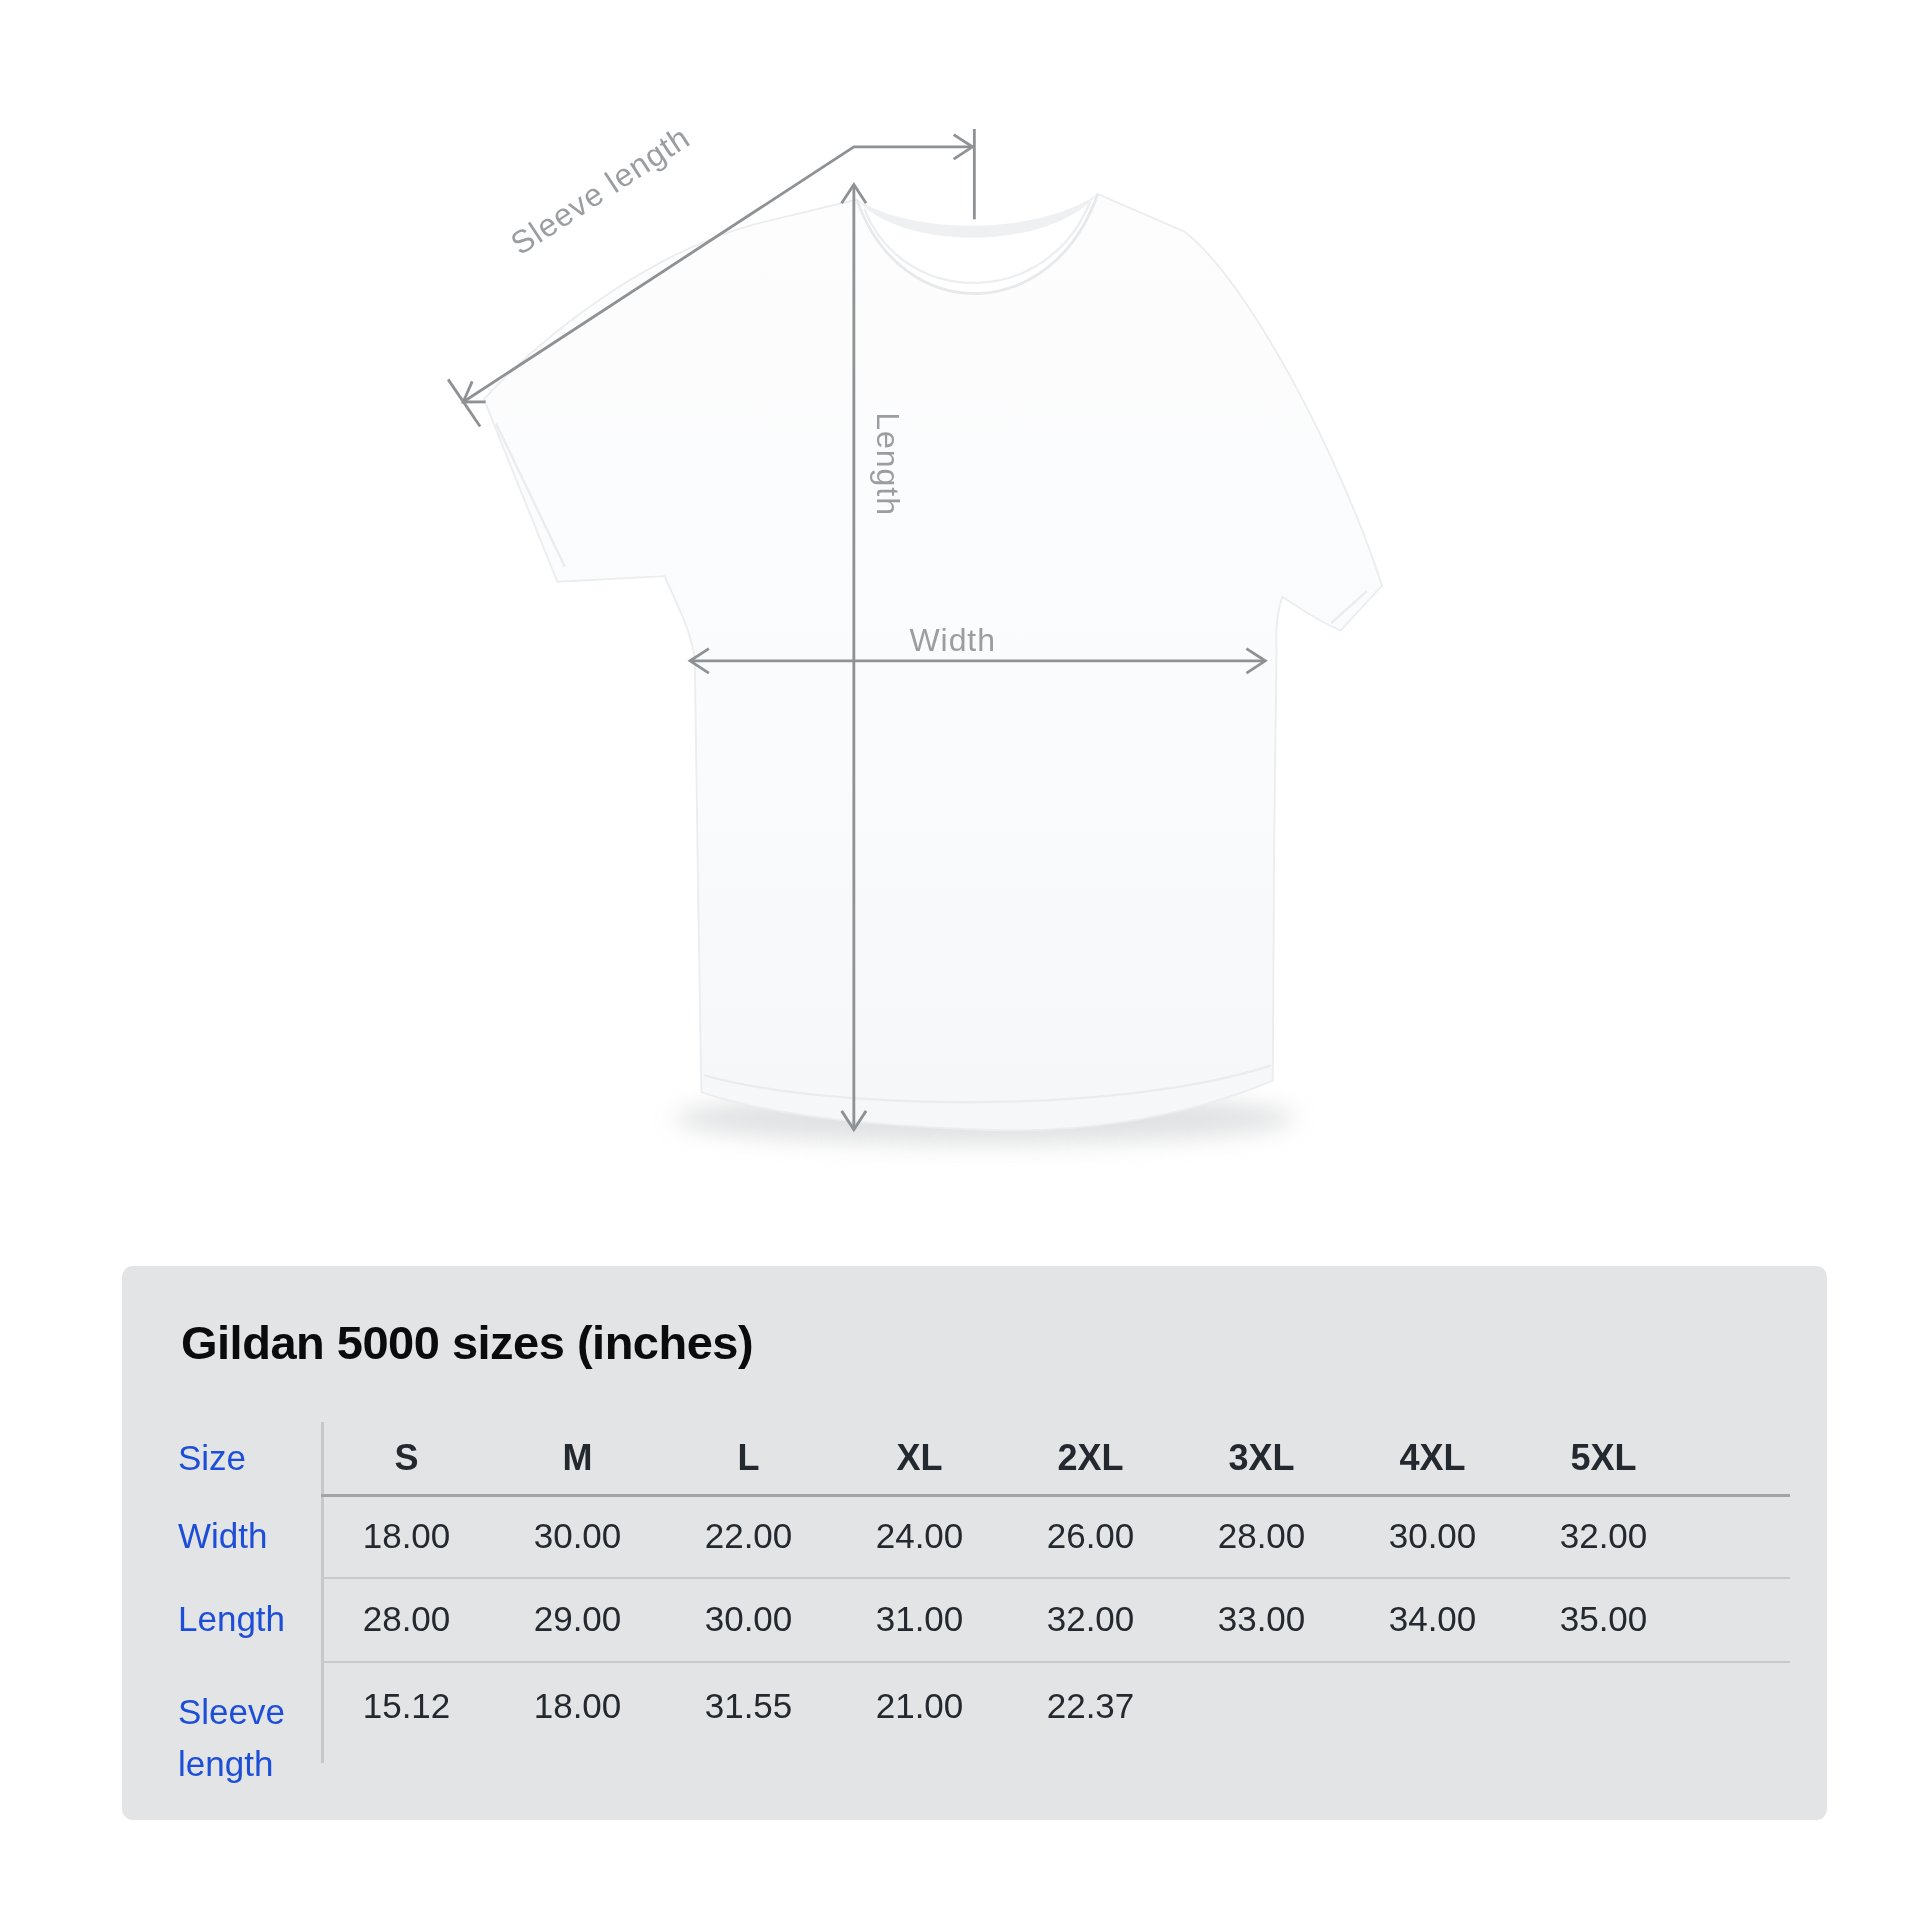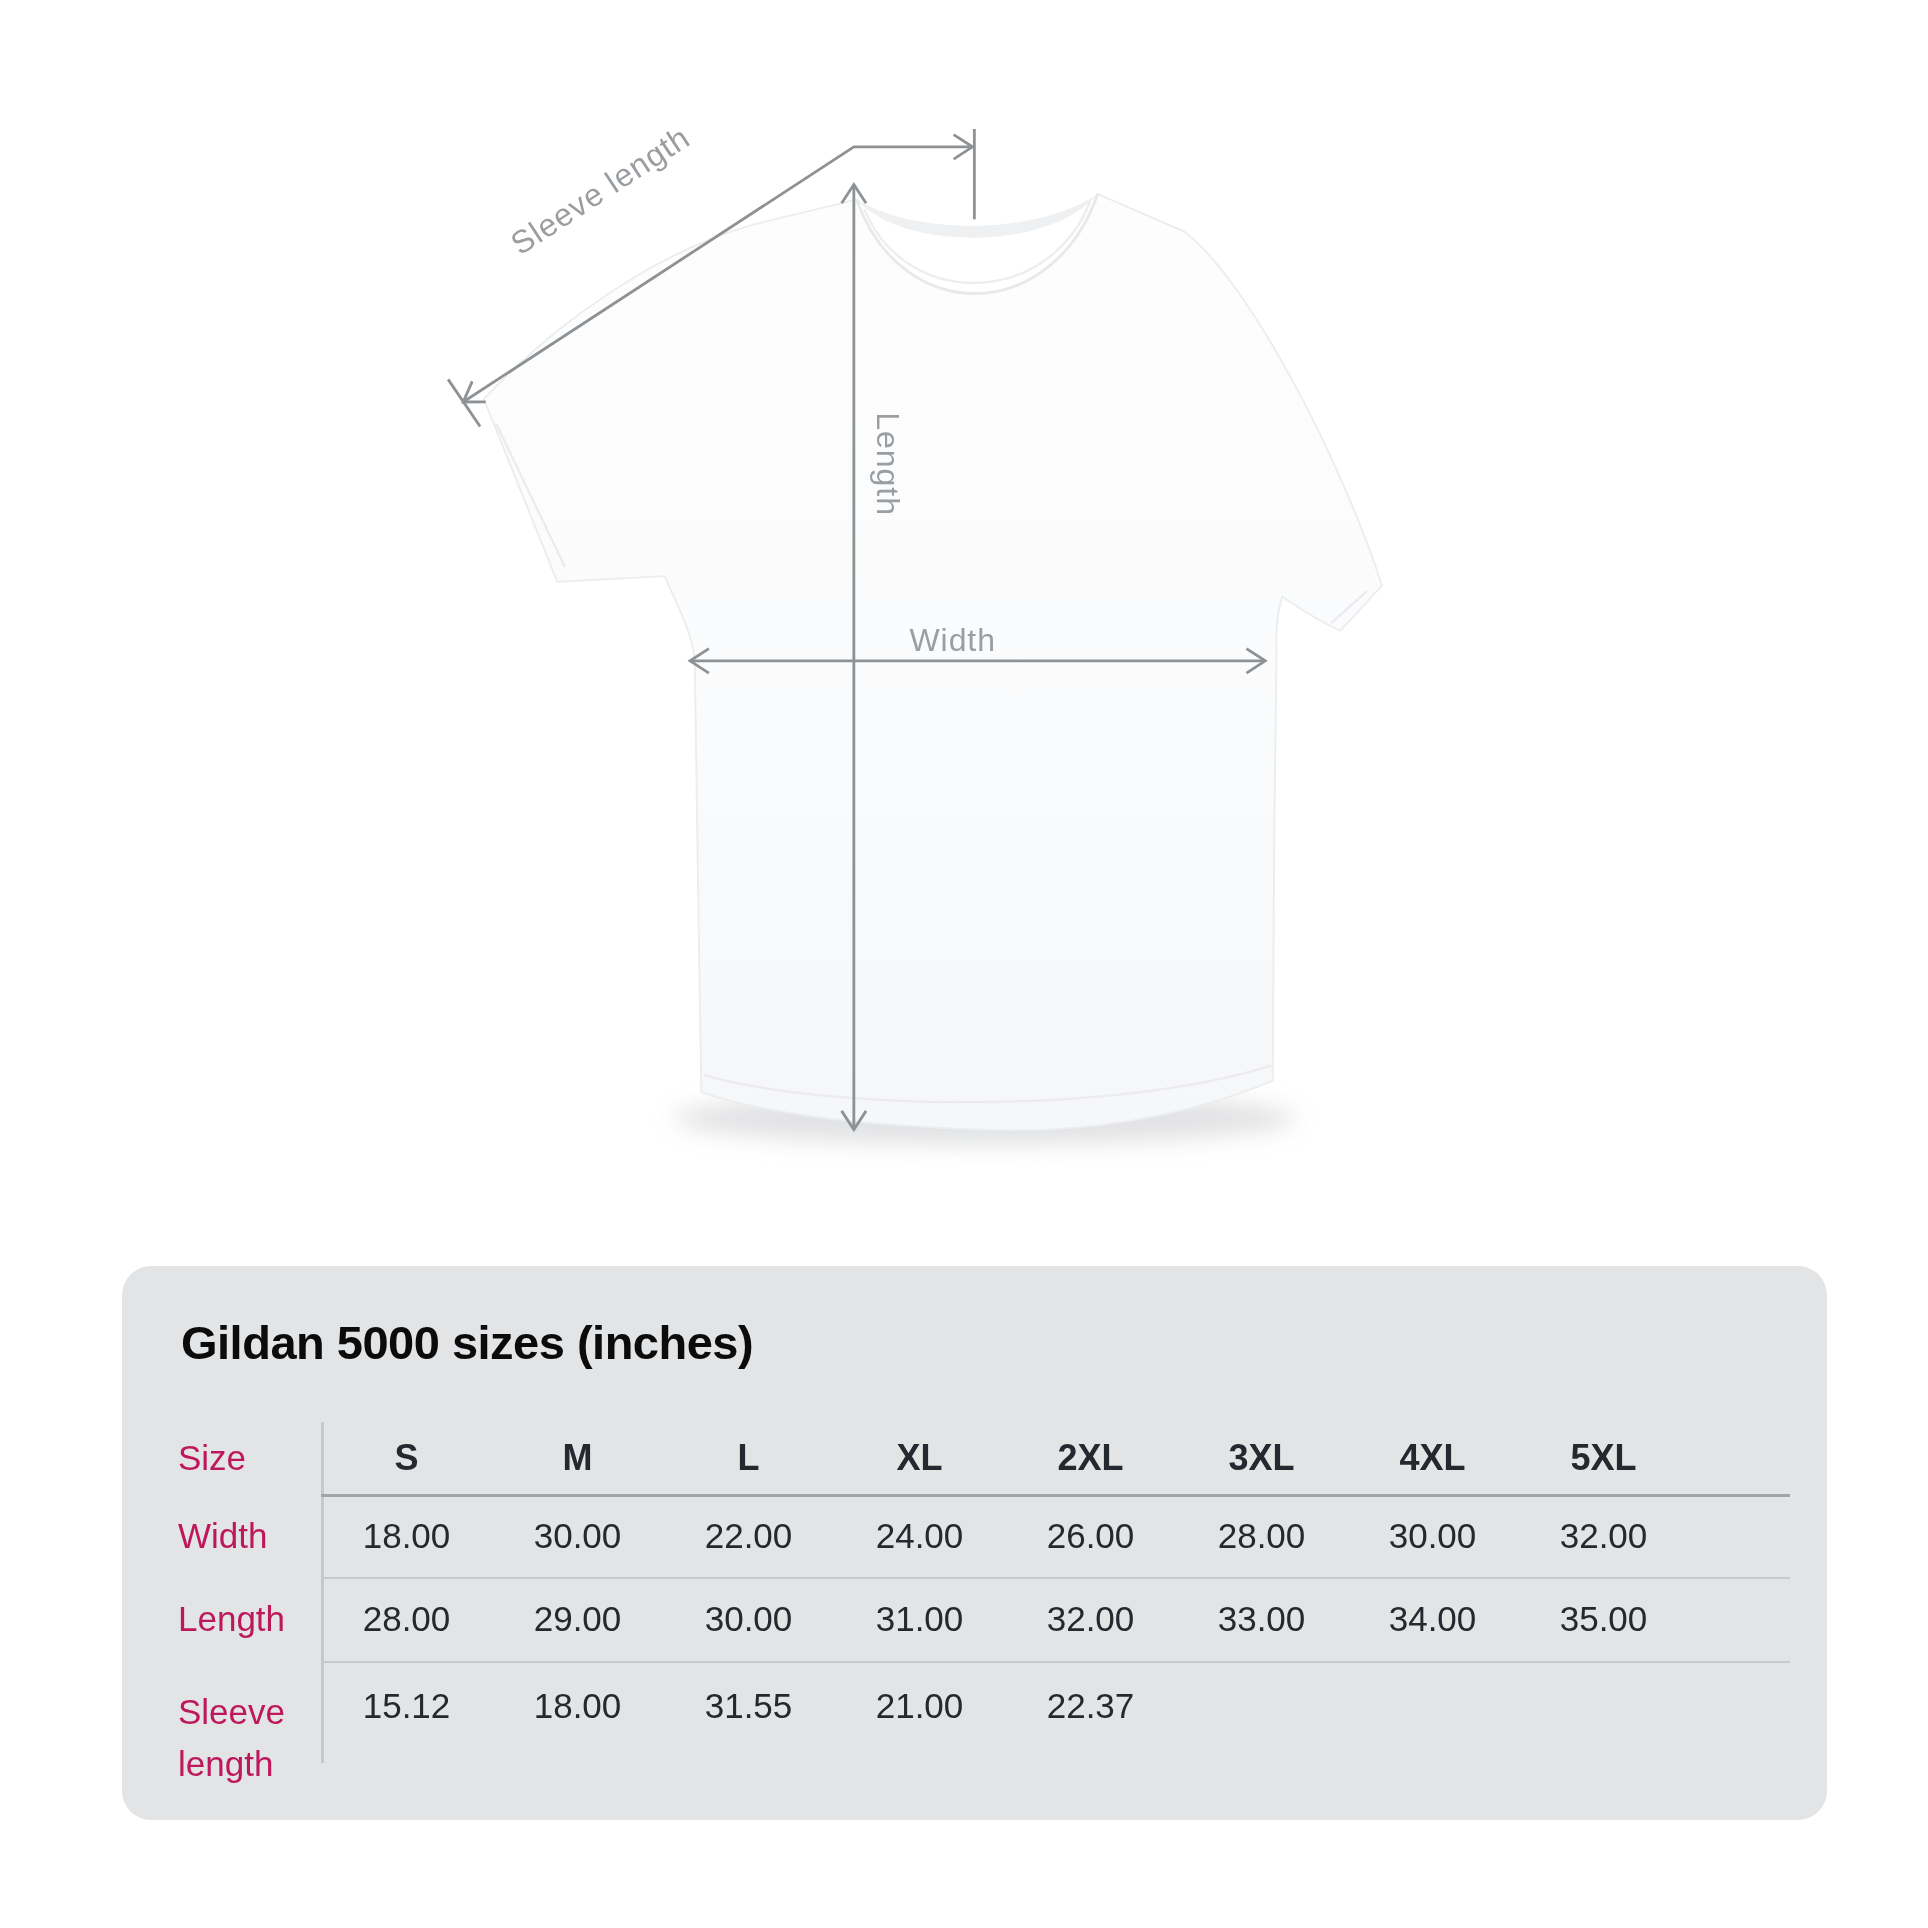--- a/index.html
+++ b/index.html
@@ -7,40 +7,40 @@
   .canvas{position:relative;width:1928px;height:1928px;background:#ffffff;overflow:hidden;}
 
   
   .diagram-svg{position:absolute;left:0;top:0;width:1928px;height:1928px;display:block;}
   .dim-line{stroke:#8f9294;stroke-width:3;fill:none;}
   .dim-label{font-family:"Liberation Sans", sans-serif;font-size:34px;fill:#9b9ea1;letter-spacing:1px;}
 
   
   .panel{
     position:absolute;left:122px;top:1266px;width:1705px;height:554px;
-    background:#e3e4e6;border-radius:29px;box-sizing:border-box;
+    background:#e3e4e6;border-radius:11px;box-sizing:border-box;
   }
   .panel-title{
     position:absolute;left:59px;top:49px;margin:0;
     font-size:47px;line-height:56px;font-weight:bold;letter-spacing:-0.5px;color:#0b0b0c;
   }
   .vdivider{position:absolute;left:199px;top:156px;width:2.8px;height:341px;background:#c6c8ca;}
   .hsep{position:absolute;left:199px;width:1469px;background:#c7c9cb;height:1.9px;}
   .hsep.header{top:228px;height:2.8px;background:#a2a5a7;}
   .hsep.r2{top:311px;}
   .hsep.r3{top:395px;}
   .size-grid{
     position:absolute;left:0;top:156px;
     display:grid;grid-template-columns:199px repeat(8,171px);
     grid-template-rows:72px 83px 84px 146px;
   }
   .cell{display:flex;align-items:center;justify-content:center;
     font-size:35px;color:#23292e;box-sizing:border-box;}
   .cell.hd{font-size:36px;font-weight:600;}
-  .cell.lab{justify-content:flex-start;padding-left:56px;color:#be185d;font-weight:400;}
+  .cell.lab{justify-content:flex-start;padding-left:56px;color:#1d4ed8;font-weight:400;}
   .cell.top{align-items:flex-start;padding-top:24.5px;}
   .cell.lab.top{line-height:52px;padding-right:19px;}
 </style>
 </head>
 <body>
 
 <div class="canvas">
 
   <svg class="diagram-svg" viewBox="0 0 2048 2048" aria-hidden="true">
     <defs>

